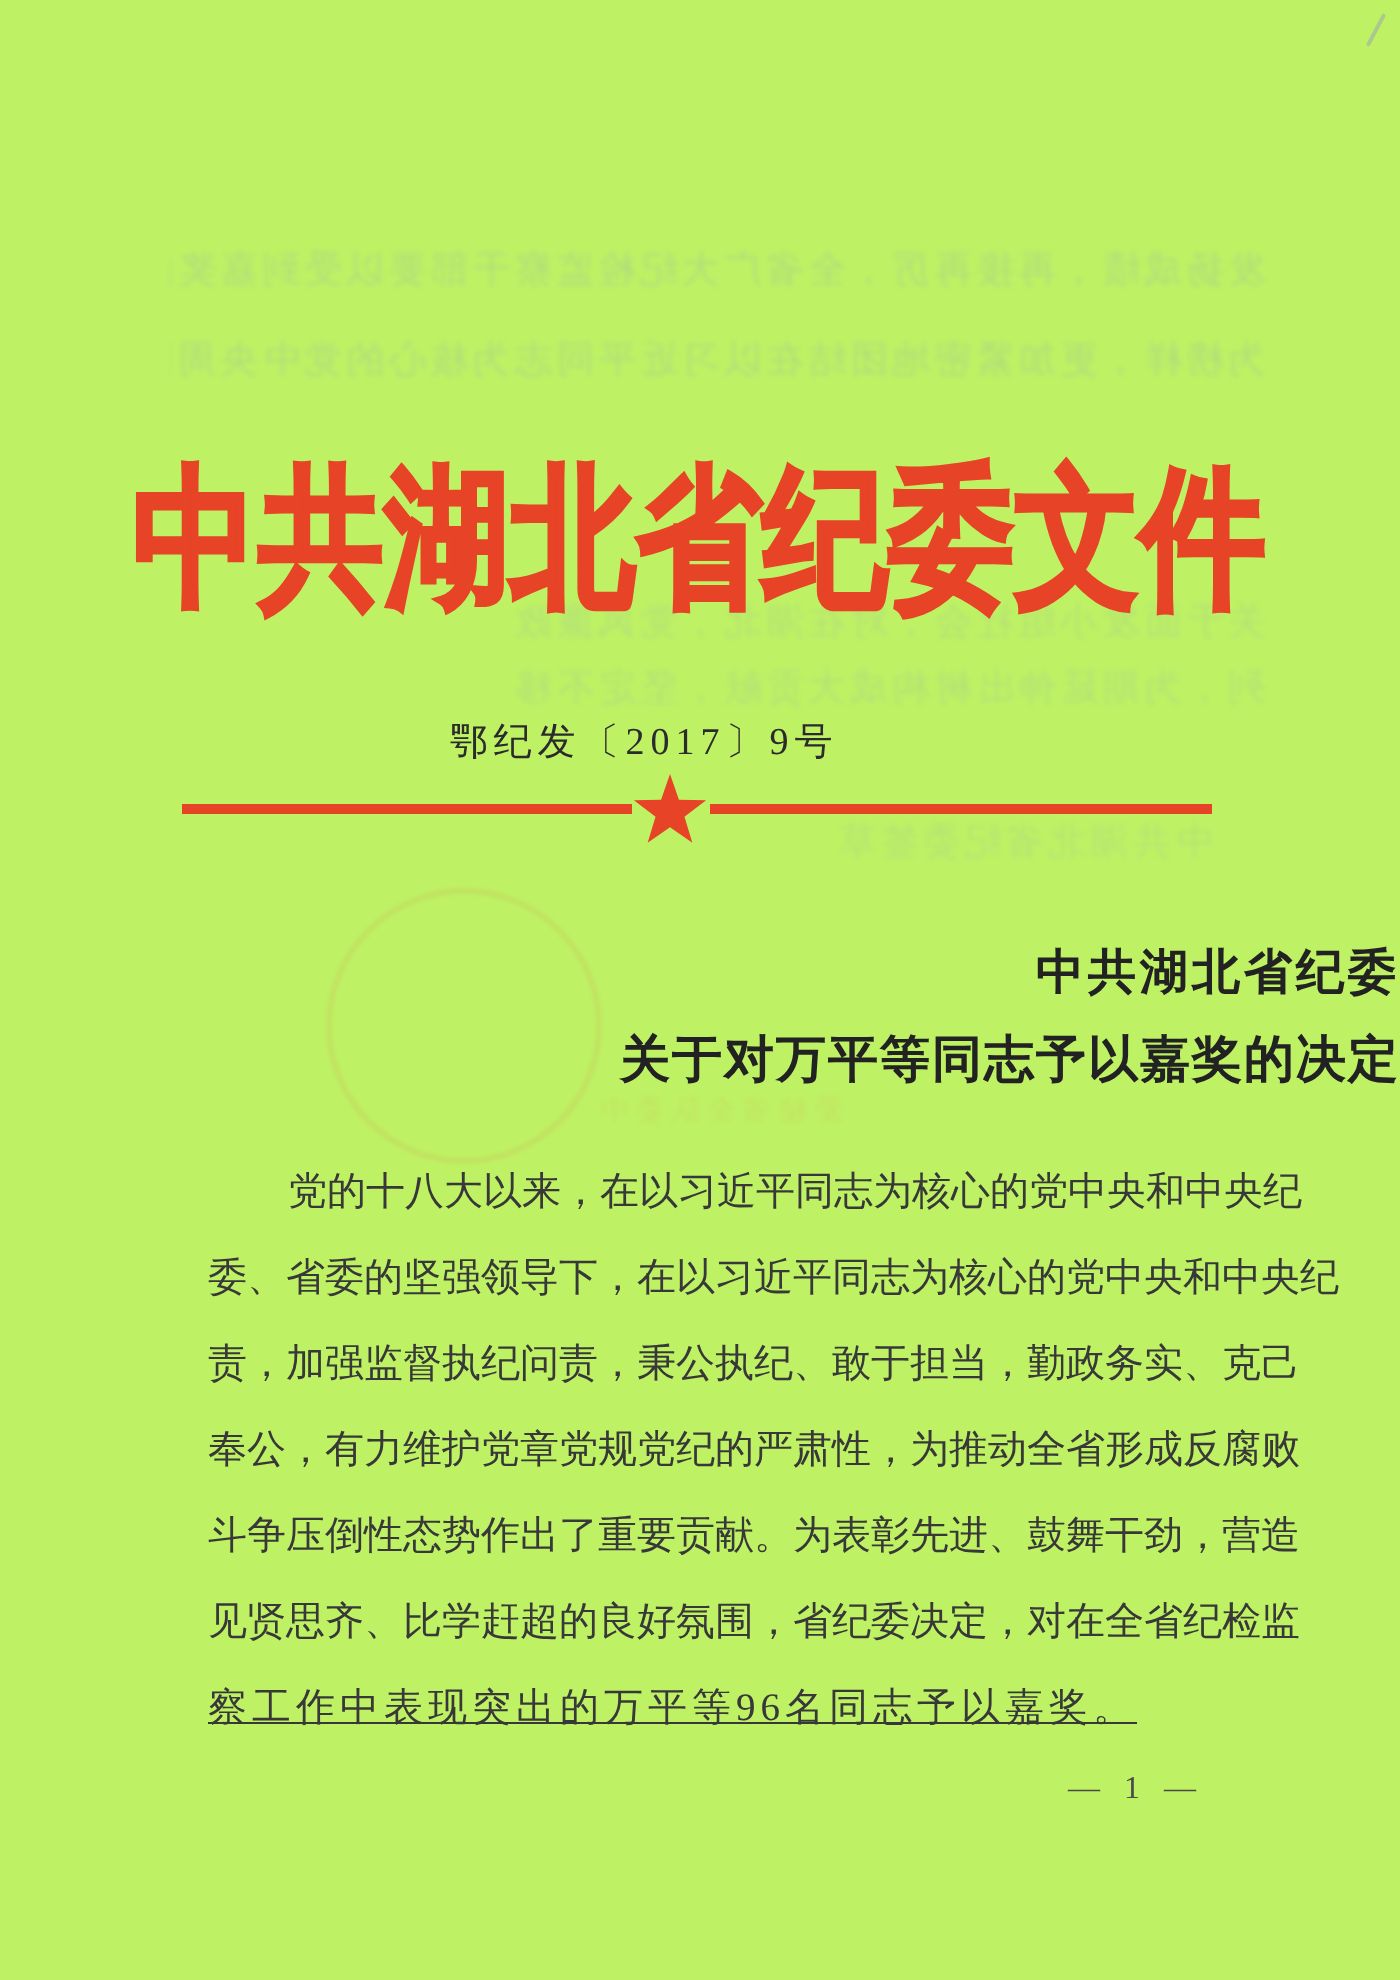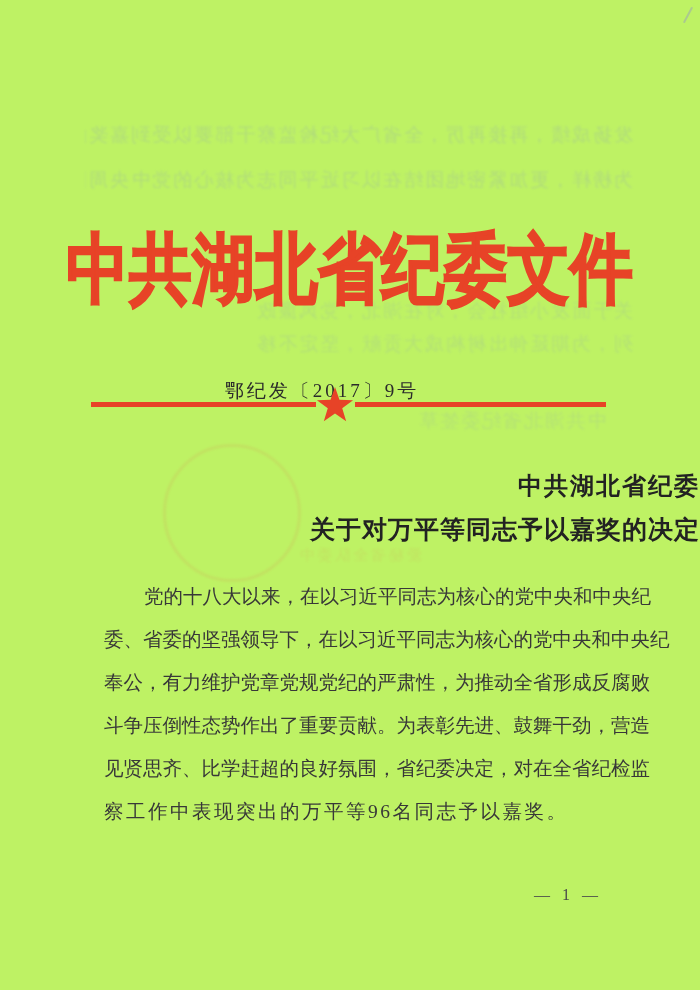--- a/index.html
+++ b/index.html
@@ -80,21 +80,21 @@
     font-weight: 900;
     letter-spacing: 1px;
     -webkit-text-stroke: 2px #e74327;
     transform: scaleY(1.22);
     transform-origin: top center;
     white-space: nowrap;
   }
 
   .doc-number {
     position: absolute;
-    left: 0; top: 378px;
+    left: 0; top: 358px;
     width: 644px;
     text-align: center;
     color: #2b2b2b;
     font-size: 19px;
     letter-spacing: 3px;
   }
 
   .rule-row {
     position: absolute;
     left: 0; top: 386px;
@@ -138,21 +138,21 @@
     font-size: 19.5px;
   }
   .bline {
     height: 43px;
     line-height: 43px;
     text-align: justify;
     text-align-last: justify;
     white-space: nowrap;
   }
   .bline.indent { padding-left: 40px; }
-  .bline.short  { text-align-last: left; letter-spacing: 2.5px; }
+  .bline.short  { text-align-last: left; letter-spacing: 2.5px; text-decoration: underline; }
 
   
   .page-number {
     position: absolute;
     top: 886px; right: 98px;
     color: #4a4a4a;
     font-size: 16px;
     letter-spacing: 4px;
     white-space: nowrap;
   }
@@ -188,20 +188,21 @@
   </div>
 
   <div class="doc-title">
     <div class="t1">中共湖北省纪委</div>
     <div class="t2">关于对万平等同志予以嘉奖的决定</div>
   </div>
 
   <div class="body-text">
     <div class="bline indent">党的十八大以来，在以习近平同志为核心的党中央和中央纪</div>
     <div class="bline">委、省委的坚强领导下，在以习近平同志为核心的党中央和中央纪</div>
+    <div class="bline">责，加强监督执纪问责，秉公执纪、敢于担当，勤政务实、克己</div>
     <div class="bline">奉公，有力维护党章党规党纪的严肃性，为推动全省形成反腐败</div>
     <div class="bline">斗争压倒性态势作出了重要贡献。为表彰先进、鼓舞干劲，营造</div>
     <div class="bline">见贤思齐、比学赶超的良好氛围，省纪委决定，对在全省纪检监</div>
     <div class="bline short">察工作中表现突出的万平等96名同志予以嘉奖。</div>
   </div>
 
   <div class="page-number">— 1 —</div>
 
 </div>
 

